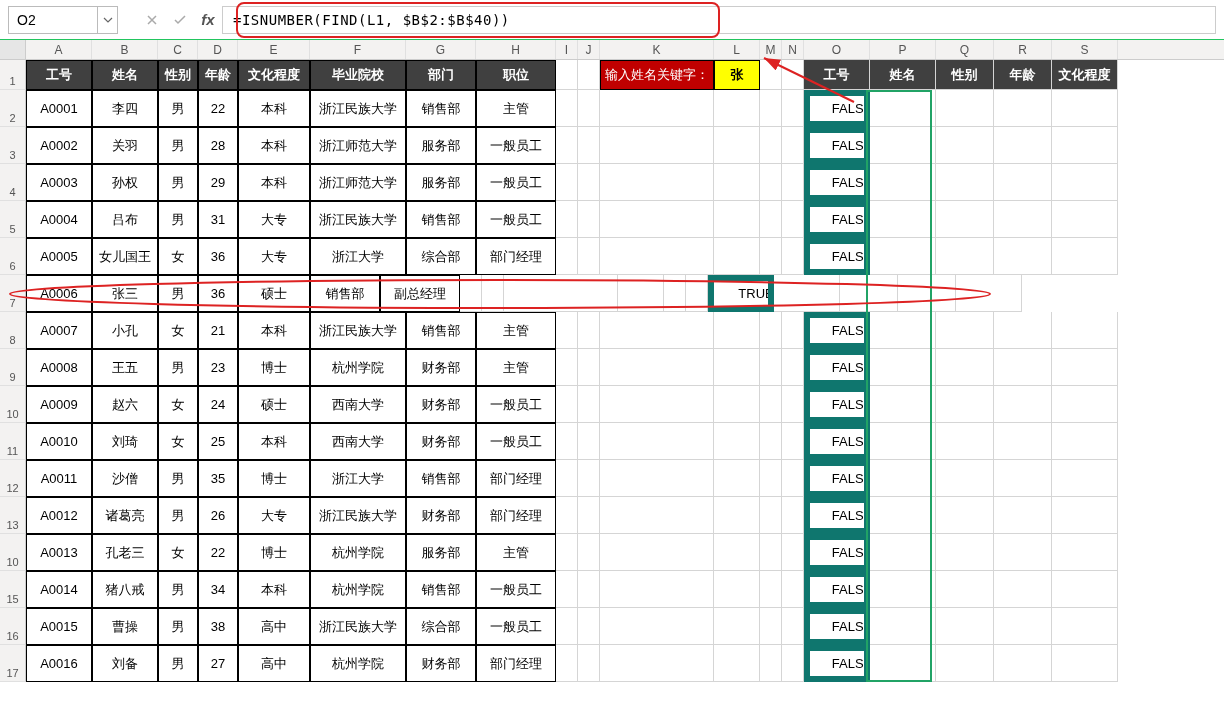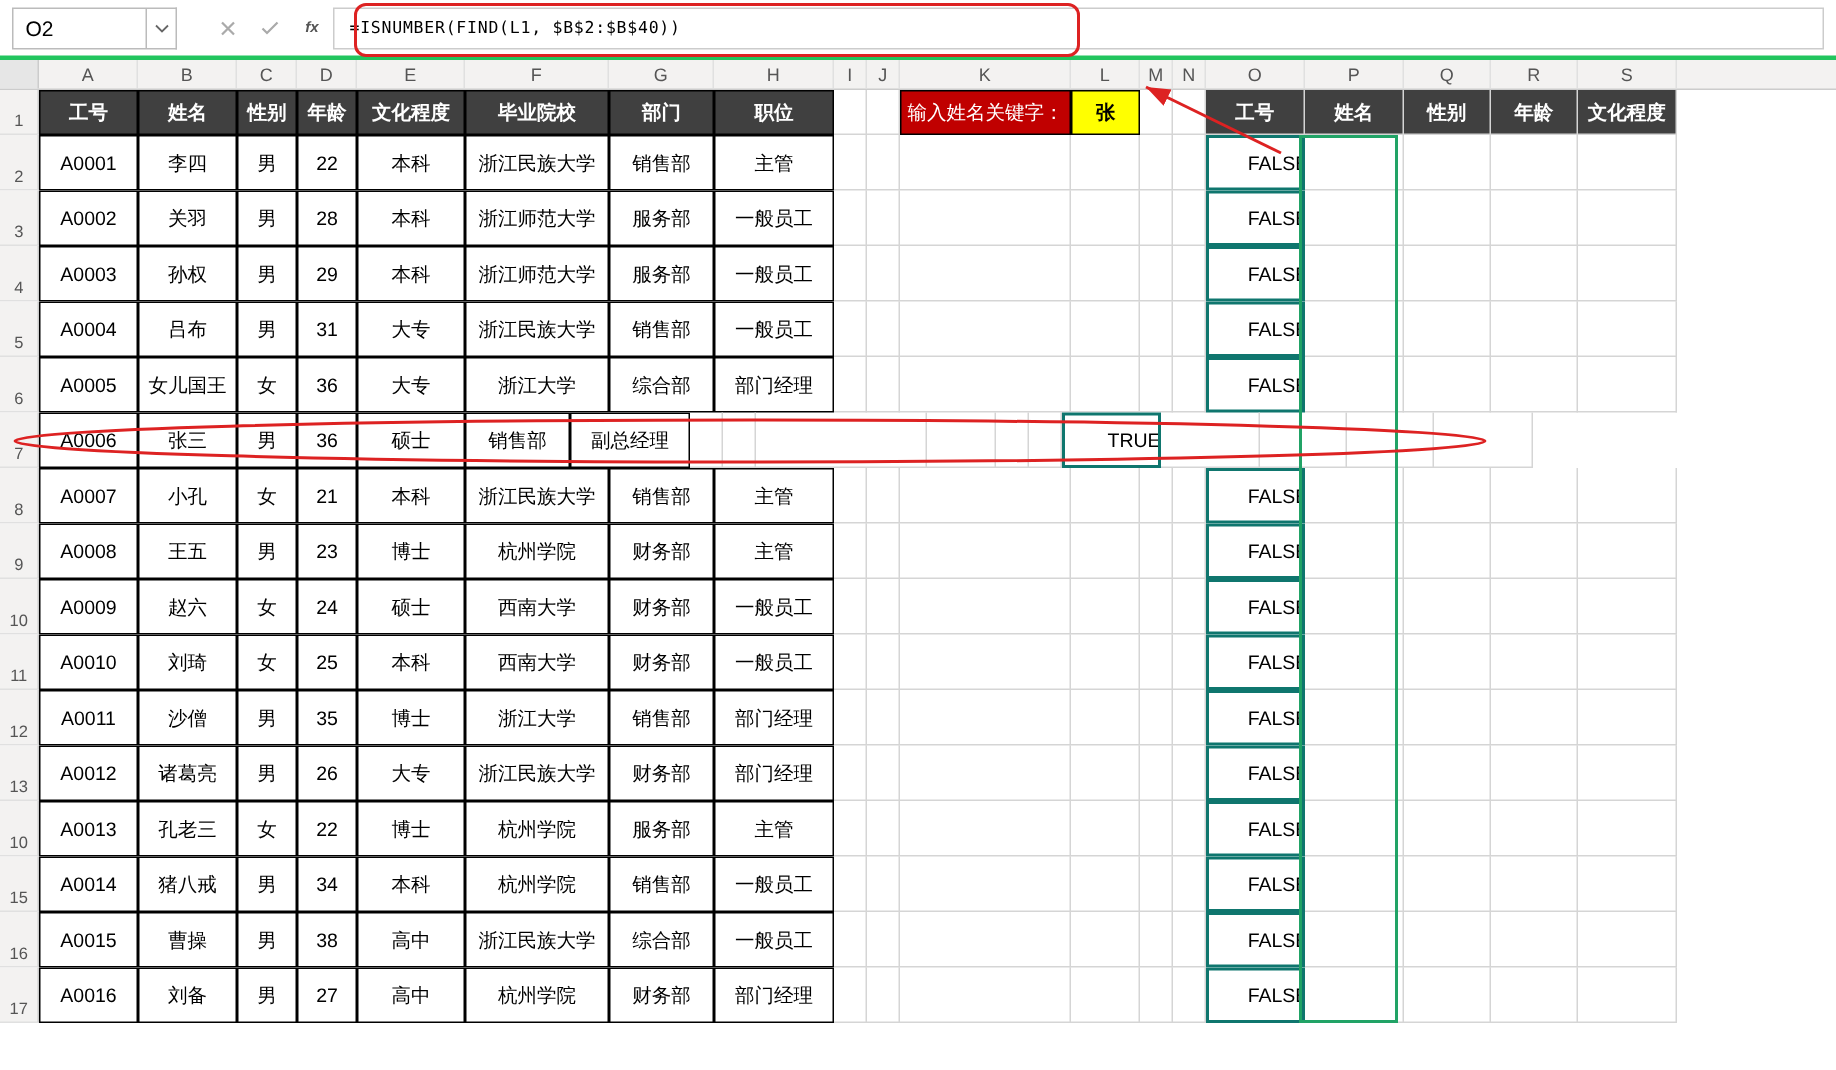--- a/index.html
+++ b/index.html
@@ -1,25 +1,25 @@
 <!DOCTYPE html>
 <html><head>
 <meta charset="utf-8">
 <style>
   * { box-sizing: border-box; margin: 0; padding: 0; }
   body { font-family: "Microsoft YaHei", Arial, sans-serif; font-size: 12px; background: #fff; color: #000; width: 1224px; height: 713px; overflow: hidden; position: relative; }
 
   
-  .formula-row { display: flex; align-items: center; height: 40px; border-bottom: 3px solid #22c55e; padding: 4px 8px; position: relative; }
+  .formula-row { display: flex; align-items: center; height: 40px; border-bottom: 1px solid #22c55e; padding: 4px 8px; position: relative; }
   .name-box { width: 90px; height: 28px; border: 1px solid #bbb; background: #fff; display: flex; align-items: center; padding: 0 8px; font-size: 14px; }
   .name-box-arrow { width: 20px; height: 28px; border: 1px solid #bbb; border-left: none; display: flex; align-items: center; justify-content: center; color: #666; }
   .fb-spacer { width: 20px; }
   .fb-btn { width: 24px; height: 24px; display: flex; align-items: center; justify-content: center; color: #888; margin: 0 2px; }
-  .fx { font-style: italic; font-weight: bold; color: #555; font-size: 10px; }
-  .formula-input { flex: 1; height: 28px; border: 1px solid #ccc; padding: 0 10px; font-size: 11px; display: flex; align-items: center; font-family: Consolas, monospace; letter-spacing: 0.5px; }
+  .fx { font-style: italic; font-weight: bold; color: #555; font-size: 15px; }
+  .formula-input { flex: 1; height: 28px; border: 1px solid #ccc; padding: 0 10px; font-size: 14px; display: flex; align-items: center; font-family: Consolas, monospace; letter-spacing: 0.5px; }
   .formula-highlight-box { position: absolute; left: 236px; top: 2px; width: 484px; height: 36px; border: 2px solid #d22; border-radius: 8px; pointer-events: none; }
 
   
   .grid-area { position: relative; }
   .col-headers { display: flex; background: #f3f2f1; border-bottom: 1px solid #ccc; height: 20px; }
   .rowhdr-spacer { width: 26px; border-right: 1px solid #ccc; background: #e6e6e6; }
   .colh { text-align: center; color: #555; font-size: 12px; border-right: 1px solid #e0e0e0; line-height: 20px; }
 
   .body-wrap { display: flex; }
   .row-headers { display: flex; flex-direction: column; width: 26px; }
@@ -44,21 +44,21 @@
   .plain { }
 
   
   .search-label { background: #c00000; color: #fff; font-weight: normal; border: 1px solid #000; }
   .search-val { background: #ffff00; border: 1px solid #000; font-weight: bold; }
 
   
   .rhdr { background: #404040; color: #fff; font-weight: bold; }
 
   
-  .ocell { border: 2px solid #0f766e; background: #fff; padding-left: 30px; }
+  .ocell { border: 6px solid #0f766e; background: #fff; padding-left: 30px; }
   .o-selection-range { position: absolute; border: 2px solid #21a366; pointer-events: none; }
 
   
   .annot { position: absolute; pointer-events: none; }
 </style>
 </head>
 <body>
 
 <div class="formula-row">
   <div class="name-box">O2</div>

